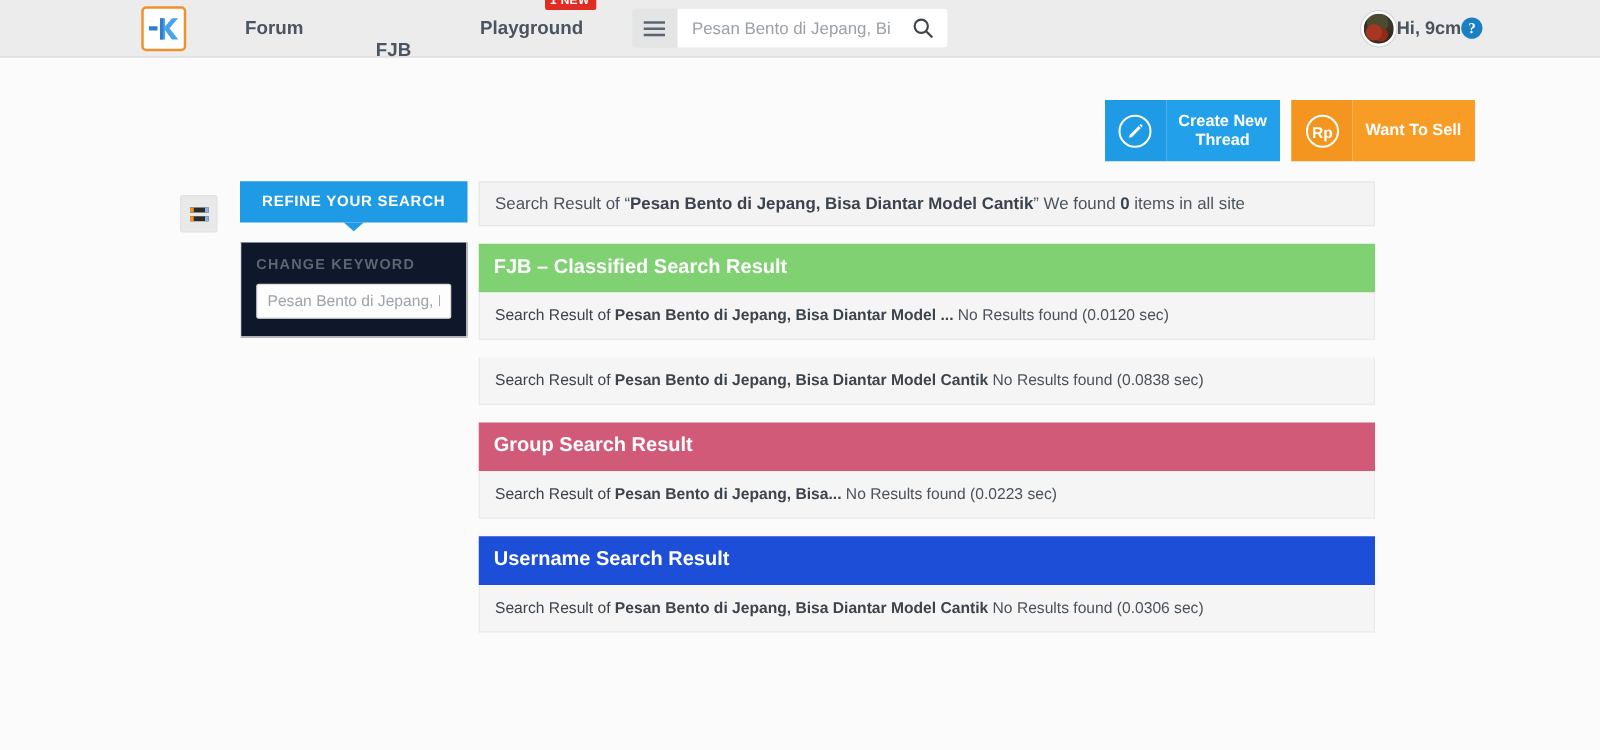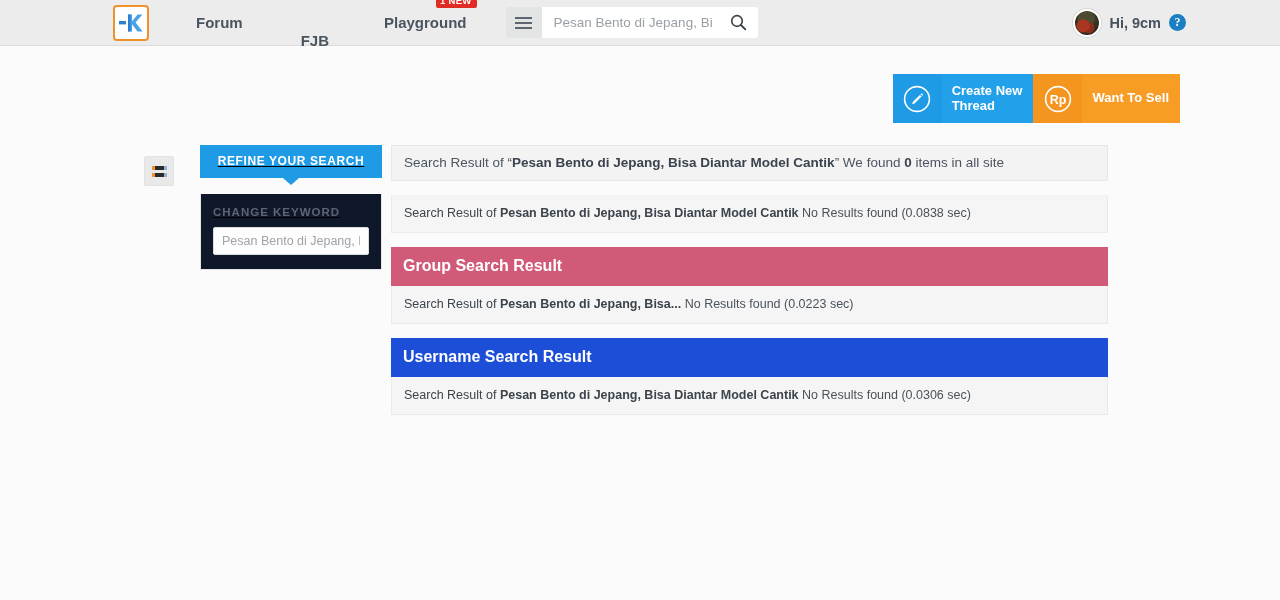--- a/index.html
+++ b/index.html
@@ -98,21 +98,20 @@
     cursor: pointer;
     background: transparent;
     border: 0;
   }
 
   .user-area {
     position: absolute;
     right: 94px;
     display: flex;
     align-items: center;
-    gap: 8px;
   }
   .avatar {
     width: 28px; height: 28px;
     border-radius: 50%;
     border: 2px solid #fff;
     background:
       radial-gradient(circle at 34% 62%, #a83621 0 6px, transparent 7px),
       radial-gradient(circle at 58% 70%, #8e2c1b 0 5px, transparent 6px),
       radial-gradient(circle at 46% 30%, #4c4a30 0 8px, transparent 9px),
       linear-gradient(150deg, #2e2a20, #3c3728 55%, #241f18);
@@ -126,22 +125,24 @@
     color: #fff;
     font-size: 12px; font-weight: bold;
     display: flex; align-items: center; justify-content: center;
     font-family: "Liberation Serif", serif;
     cursor: pointer;
   }
 
   
   .actions {
     position: absolute;
-    top: 74px; right: 100px;
-    display: flex;
+    top: 80px; right: 100px;
+    display: flex;
+    gap: 9px;
+    text-align: center;
   }
   .action-btn {
     display: flex;
     align-items: stretch;
     height: 49px;
     cursor: pointer;
     color: #fff;
   }
   .action-icon {
     width: 49px;
@@ -185,21 +186,21 @@
   }
   .side-toggle i {
     width: 15px; height: 4px;
     background: #2b2b2b;
     border-left: 3px solid #f0912d;
     border-right: 3px solid #8fb3d9;
     display: block;
   }
 
   
-  .sidebar { width: 182px; margin-left: 26px; flex: none; text-decoration: underline; }
+  .sidebar { width: 182px; margin-left: 18px; flex: none; }
   .refine-tab {
     background: #1f9ae5;
     color: #fff;
     font-size: 12px;
     font-weight: bold;
     letter-spacing: .6px;
     text-align: center;
     padding: 9px 0 10px;
     position: relative;
     cursor: pointer;
@@ -373,20 +374,26 @@
         </div>
       </div>
     </aside>
 
     <main class="results">
 
       <div class="result-summary">
         <span>Search Result of “</span><b>Pesan Bento di Jepang, Bisa Diantar Model Cantik</b><span>” We found </span><b>0</b><span> items in all site</span>
       </div>
 
+      <section class="result-block">
+        <div class="result-head" id="head0" style="background: rgb(127, 209, 113);">FJB – Classified Search Result</div>
+        <div class="result-row">
+          <span>Search Result of </span><b>Pesan Bento di Jepang, Bisa Diantar Model ...</b><span class="muted"> No Results found (0.0120 sec)</span>
+        </div>
+      </section>
 
       <section class="result-block">
         <div class="result-row">
           <span>Search Result of </span><b>Pesan Bento di Jepang, Bisa Diantar Model Cantik</b><span class="muted"> No Results found (0.0838 sec)</span>
         </div>
       </section>
 
       <section class="result-block">
         <div class="result-head" id="head2" style="background: rgb(210, 90, 121);">Group Search Result</div>
         <div class="result-row">

